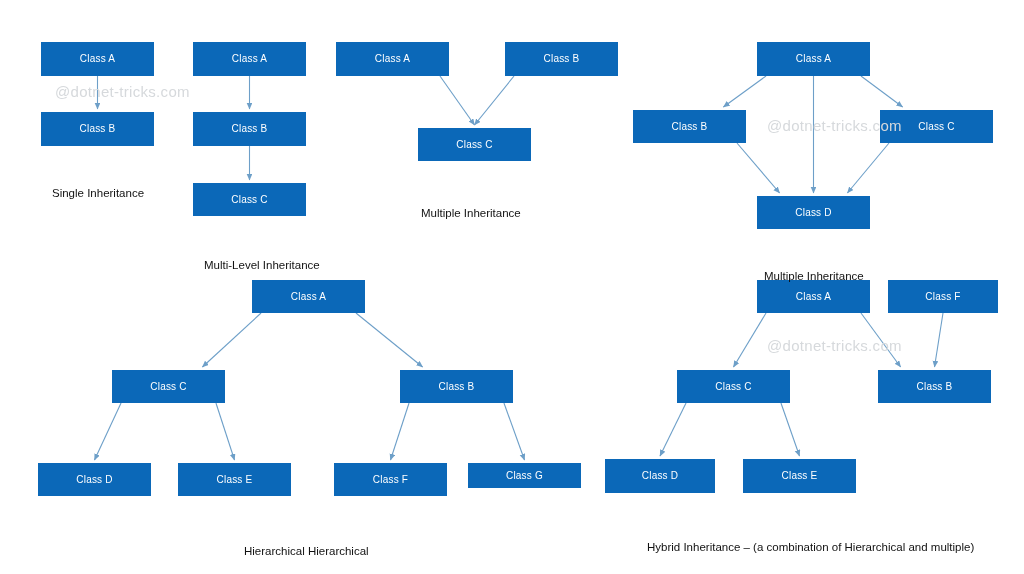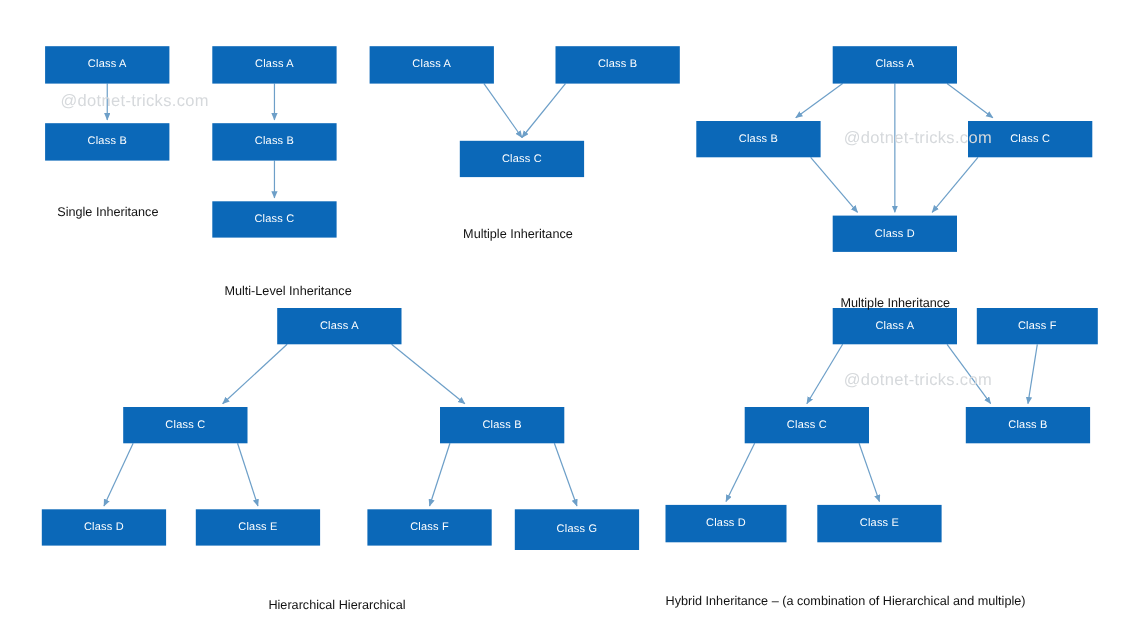--- a/index.html
+++ b/index.html
@@ -108,21 +108,21 @@
       </div>
       <div class="node" style="left: 38px; top: 463px; width: 113px; height: 33px; background: rgb(11, 104, 184); color: rgb(255, 255, 255);">
         <span>Class D</span>
       </div>
       <div class="node" style="left: 178px; top: 463px; width: 113px; height: 33px; background: rgb(11, 104, 184); color: rgb(255, 255, 255);">
         <span>Class E</span>
       </div>
       <div class="node" style="left: 334px; top: 463px; width: 113px; height: 33px; background: rgb(11, 104, 184); color: rgb(255, 255, 255);">
         <span>Class F</span>
       </div>
-      <div class="node" style="left: 468px; top: 463px; width: 113px; height: 37px; background: rgb(11, 104, 184); color: rgb(255, 255, 255);">
+      <div class="node" style="left: 468px; top: 463px; width: 113px; height: 25px; background: rgb(11, 104, 184); color: rgb(255, 255, 255);">
         <span>Class G</span>
       </div>
       <div class="node" style="left: 757px; top: 280px; width: 113px; height: 33px; background: rgb(11, 104, 184); color: rgb(255, 255, 255);">
         <span>Class A</span>
       </div>
       <div class="node" style="left: 888px; top: 280px; width: 110px; height: 33px; background: rgb(11, 104, 184); color: rgb(255, 255, 255);">
         <span>Class F</span>
       </div>
       <div class="node" style="left: 677px; top: 370px; width: 113px; height: 33px; background: rgb(11, 104, 184); color: rgb(255, 255, 255);">
         <span>Class C</span>
@@ -136,20 +136,20 @@
       <div class="node" style="left: 743px; top: 459px; width: 113px; height: 34px; background: rgb(11, 104, 184); color: rgb(255, 255, 255);">
         <span>Class E</span>
       </div>
     </div>
   <div id="caption-layer">
       <div class="caption" style="left: 52px; top: 152px; color: rgb(18, 18, 18);">Single Inheritance</div>
       <div class="caption" style="left: 204px; top: 224px; color: rgb(18, 18, 18);">Multi-Level Inheritance</div>
       <div class="caption" style="left: 421px; top: 172px; color: rgb(18, 18, 18);">Multiple Inheritance</div>
       <div class="caption" style="left: 764px; top: 235px; color: rgb(18, 18, 18);">Multiple Inheritance</div>
       <div class="caption" style="left: 244px; top: 510px; color: rgb(18, 18, 18);">Hierarchical Hierarchical</div>
-      <div class="caption" style="left: 605px; top: 506px; color: rgb(18, 18, 18);">Hybrid Inheritance – (a combination of Hierarchical and multiple)</div>
+      <div class="caption" style="left: 647px; top: 506px; color: rgb(18, 18, 18);">Hybrid Inheritance – (a combination of Hierarchical and multiple)</div>
     </div>
   <div id="watermark-layer">
       <div class="watermark" style="left: 55px; top: 84px; color: rgb(214, 217, 220);">@dotnet-tricks.com</div>
       <div class="watermark" style="left: 767px; top: 118px; color: rgb(214, 217, 220);">@dotnet-tricks.com</div>
       <div class="watermark" style="left: 767px; top: 338px; color: rgb(214, 217, 220);">@dotnet-tricks.com</div>
     </div>
 </div>
 
 </body></html>

